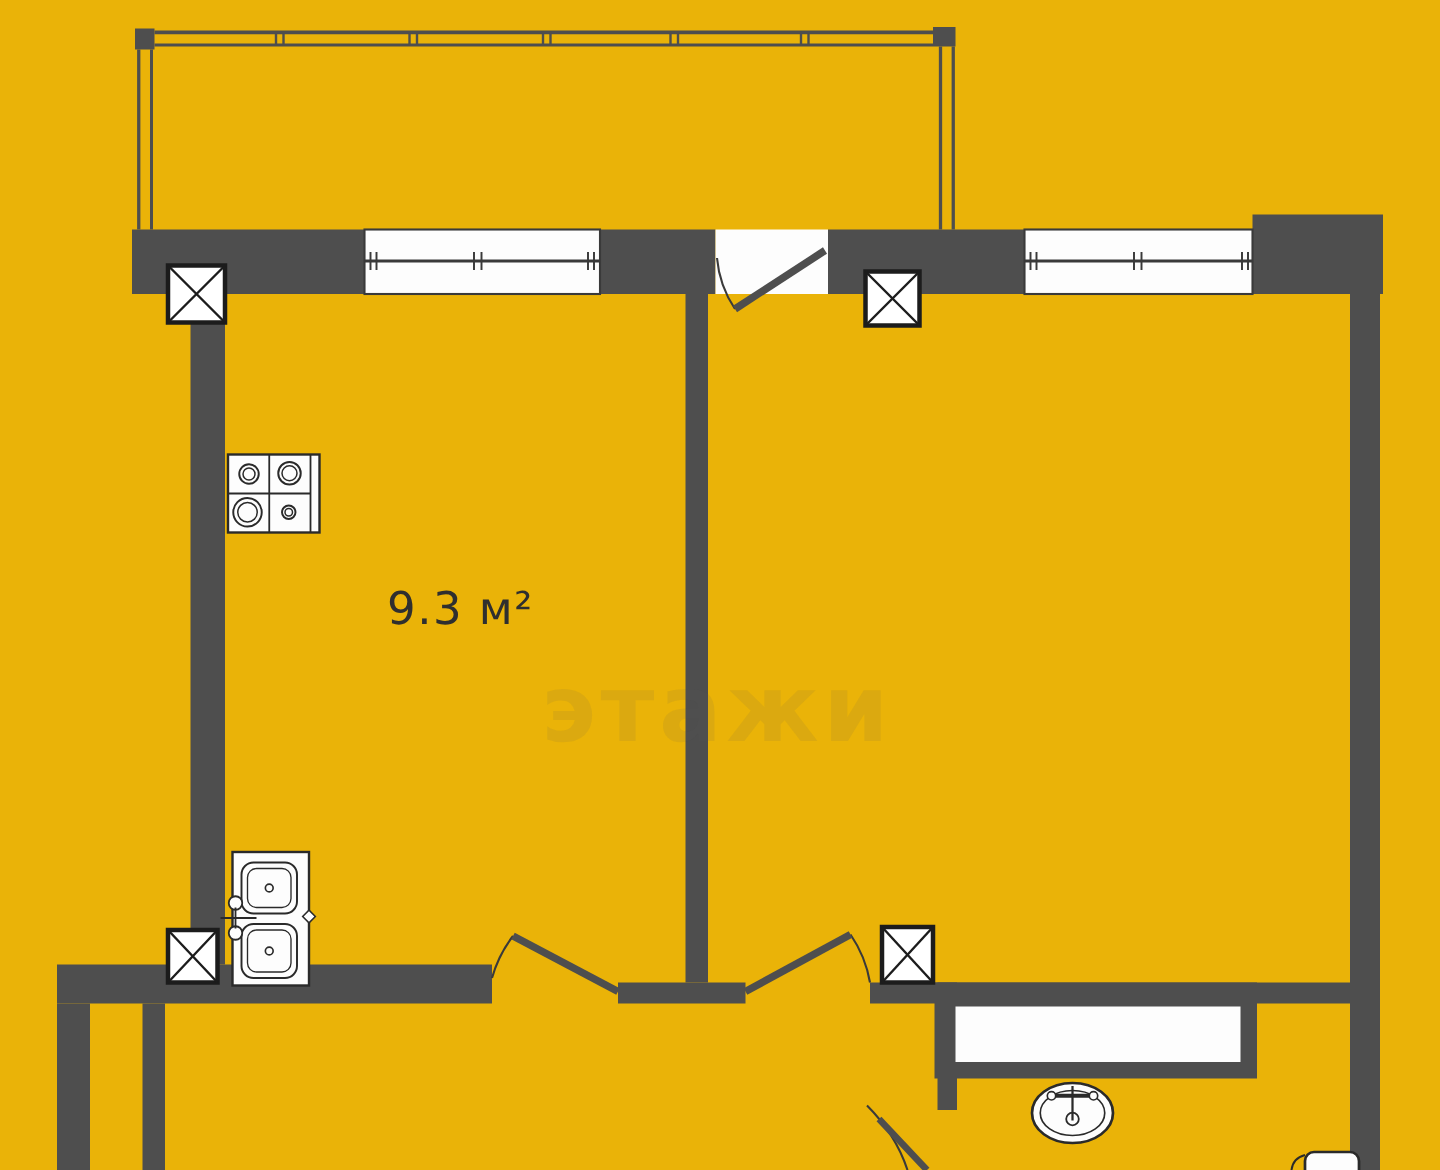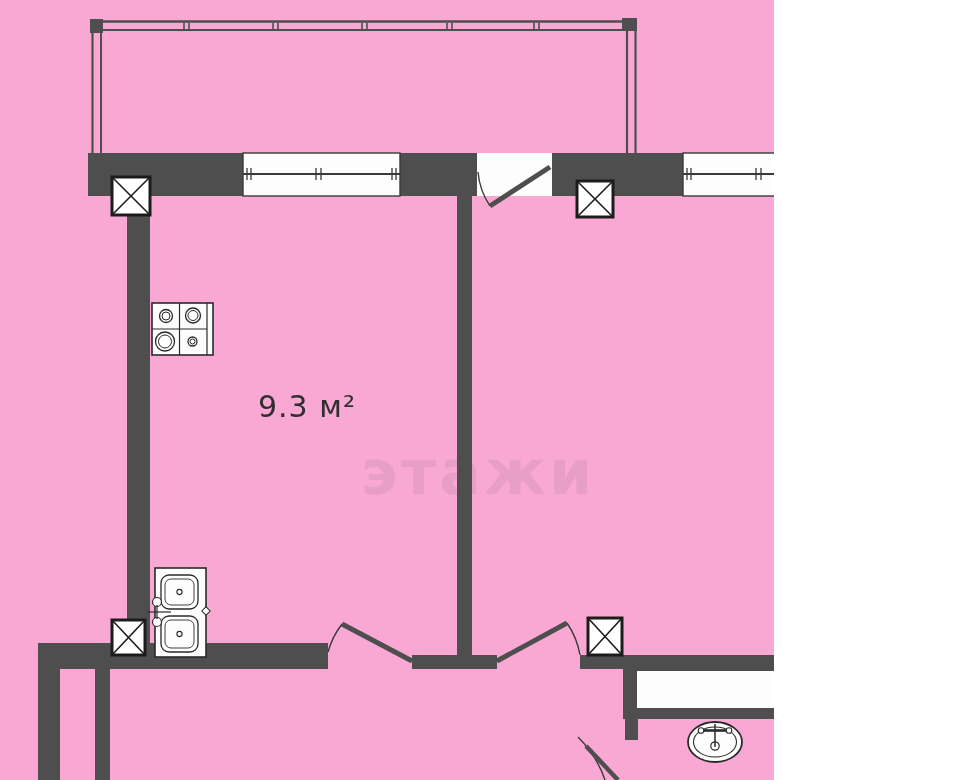--- a/index.html
+++ b/index.html
@@ -1,20 +1,20 @@
 <!DOCTYPE html>
 <html><head>
 <meta charset="utf-8">
 <style>
   html,body{margin:0;padding:0;background:#ffffff;}
   *{box-sizing:border-box;}
   .canvas{
     position:relative;
-    width:774px;height:780px;
-    background:#f9a8d4;
+    width:960px;height:780px;
+    background:#eab308;
     overflow:hidden;
     font-family:"DejaVu Sans", sans-serif;
   }
   .plan-svg{position:absolute;left:0;top:0;}
   .room-label{
     position:absolute;
     left:258px;top:389px;
     font-size:30px;
     font-weight:500;
     color:#2f2f2f;

